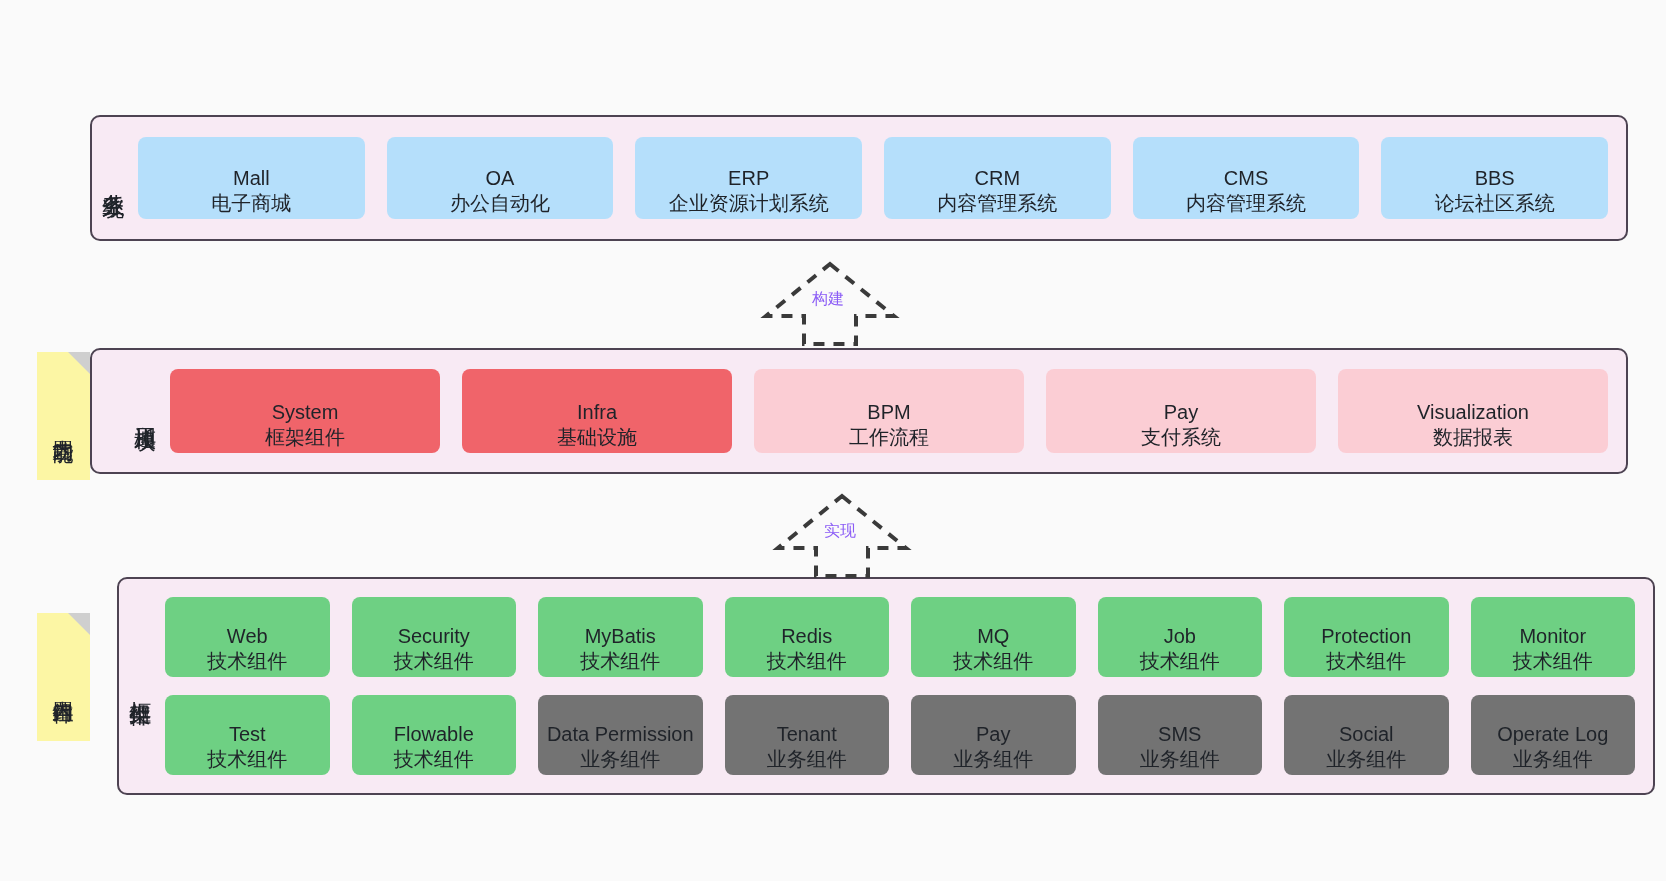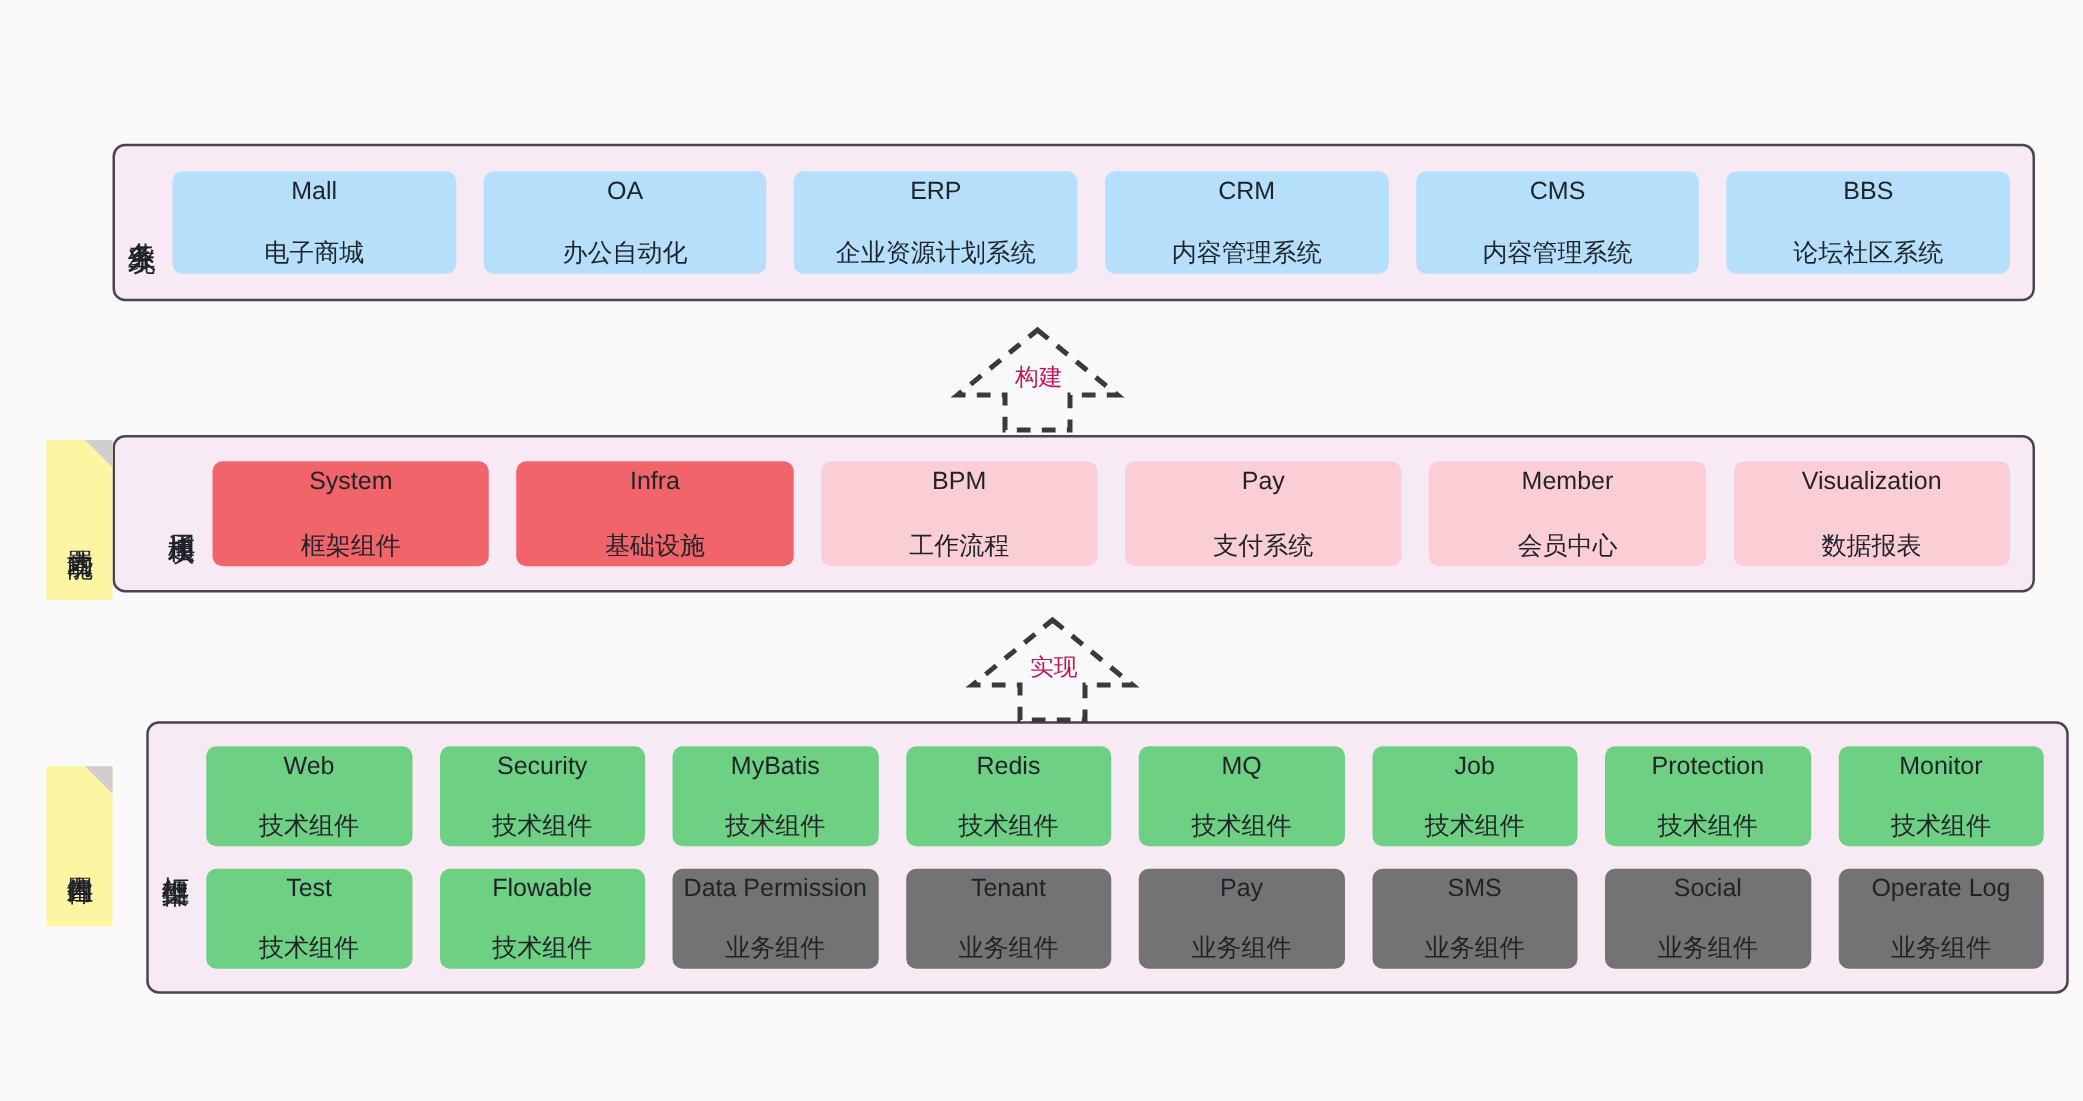--- a/index.html
+++ b/index.html
@@ -60,21 +60,21 @@
     gap: 22px;
   }
 
   
   .card {
     flex: 1 1 0;
     border-radius: 8px;
     display: flex;
     flex-direction: column;
     align-items: center;
-    justify-content: space-between;
+    justify-content: flex-end;
     text-align: center;
     font-size: 20px;
     line-height: 1.22;
     color: #1f2329;
     box-sizing: border-box;
     padding: 4px 6px;
     user-select: none;
   }
   .card .t1 { white-space: nowrap; }
   .card .t2 { white-space: nowrap; }
@@ -121,22 +121,22 @@
   }
 
   
   .gen-arrow {
     position: absolute;
     z-index: 3;
   }
   .gen-arrow svg { display: block; }
   .gen-label {
     position: absolute;
-    font-size: 19px;
-    color: #be185d;
+    font-size: 16px;
+    color: #8b5cf6;
     white-space: nowrap;
     user-select: none;
     z-index: 5;
   }
 </style>
 </head>
 <body>
 
 <div id="canvas">
 
@@ -198,24 +198,20 @@
         </div>
         <div class="card red-light h-mod">
           <span class="t1">BPM</span>
           <span class="t2">工作流程</span>
         </div>
         <div class="card red-light h-mod">
           <span class="t1">Pay</span>
           <span class="t2">支付系统</span>
         </div>
         <div class="card red-light h-mod">
-          <span class="t1">Member</span>
-          <span class="t2">会员中心</span>
-        </div>
-        <div class="card red-light h-mod">
           <span class="t1">Visualization</span>
           <span class="t2">数据报表</span>
         </div>
       </div>
     </div>
   </div>
 
   <div class="gen-arrow" style="left:772px; top:490px;">
     <svg width="140" height="90" viewBox="0 0 140 90">
       <path d="M 70 6 L 134 58 L 96 58 L 96 86 L 44 86 L 44 58 L 6 58 Z" fill="#fafafa" stroke="#3a3a3a" stroke-width="4" stroke-dasharray="11 9" stroke-linejoin="miter"></path>

